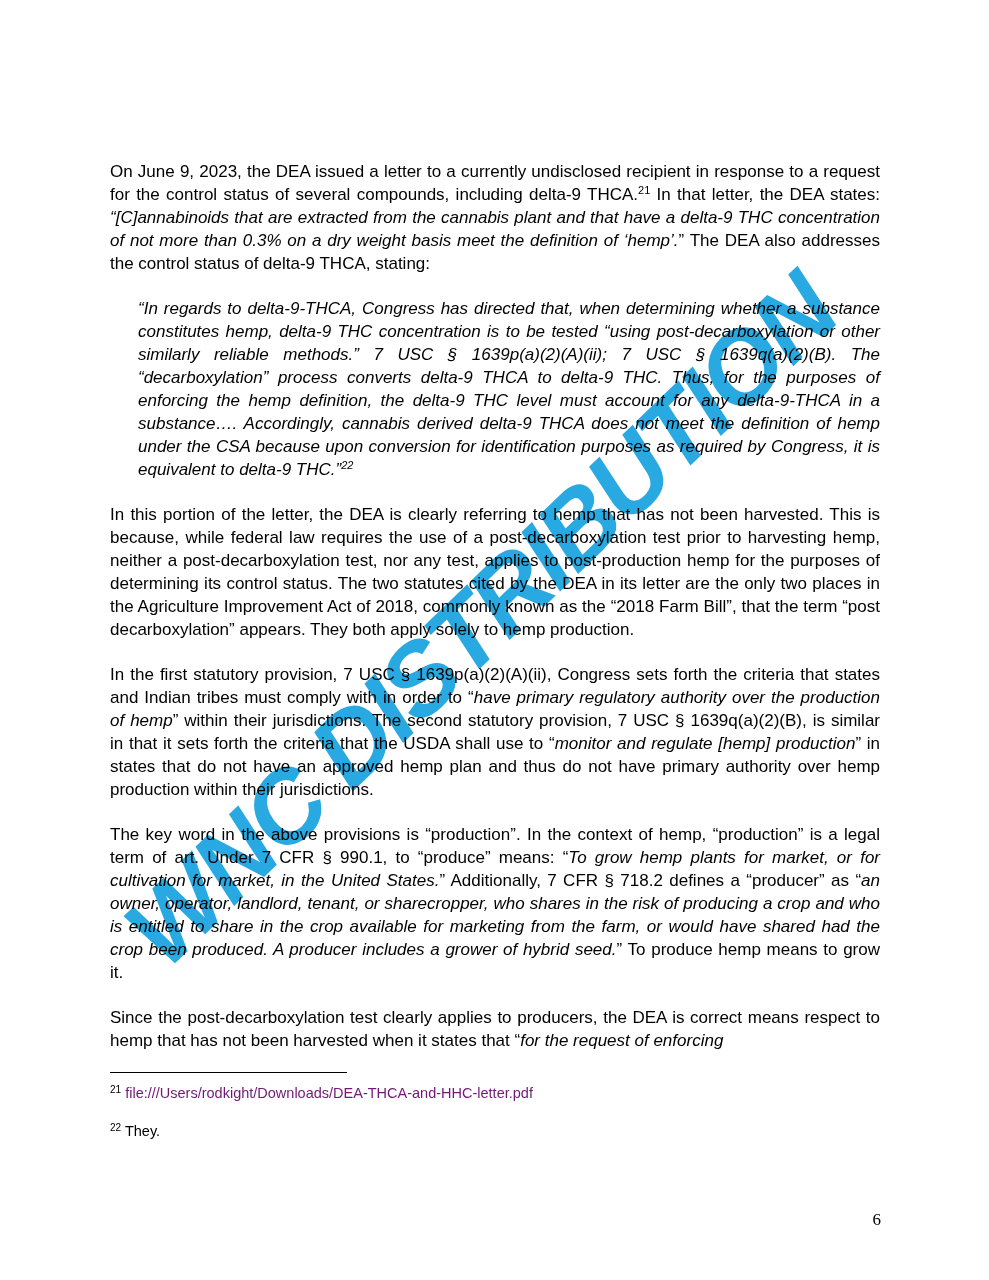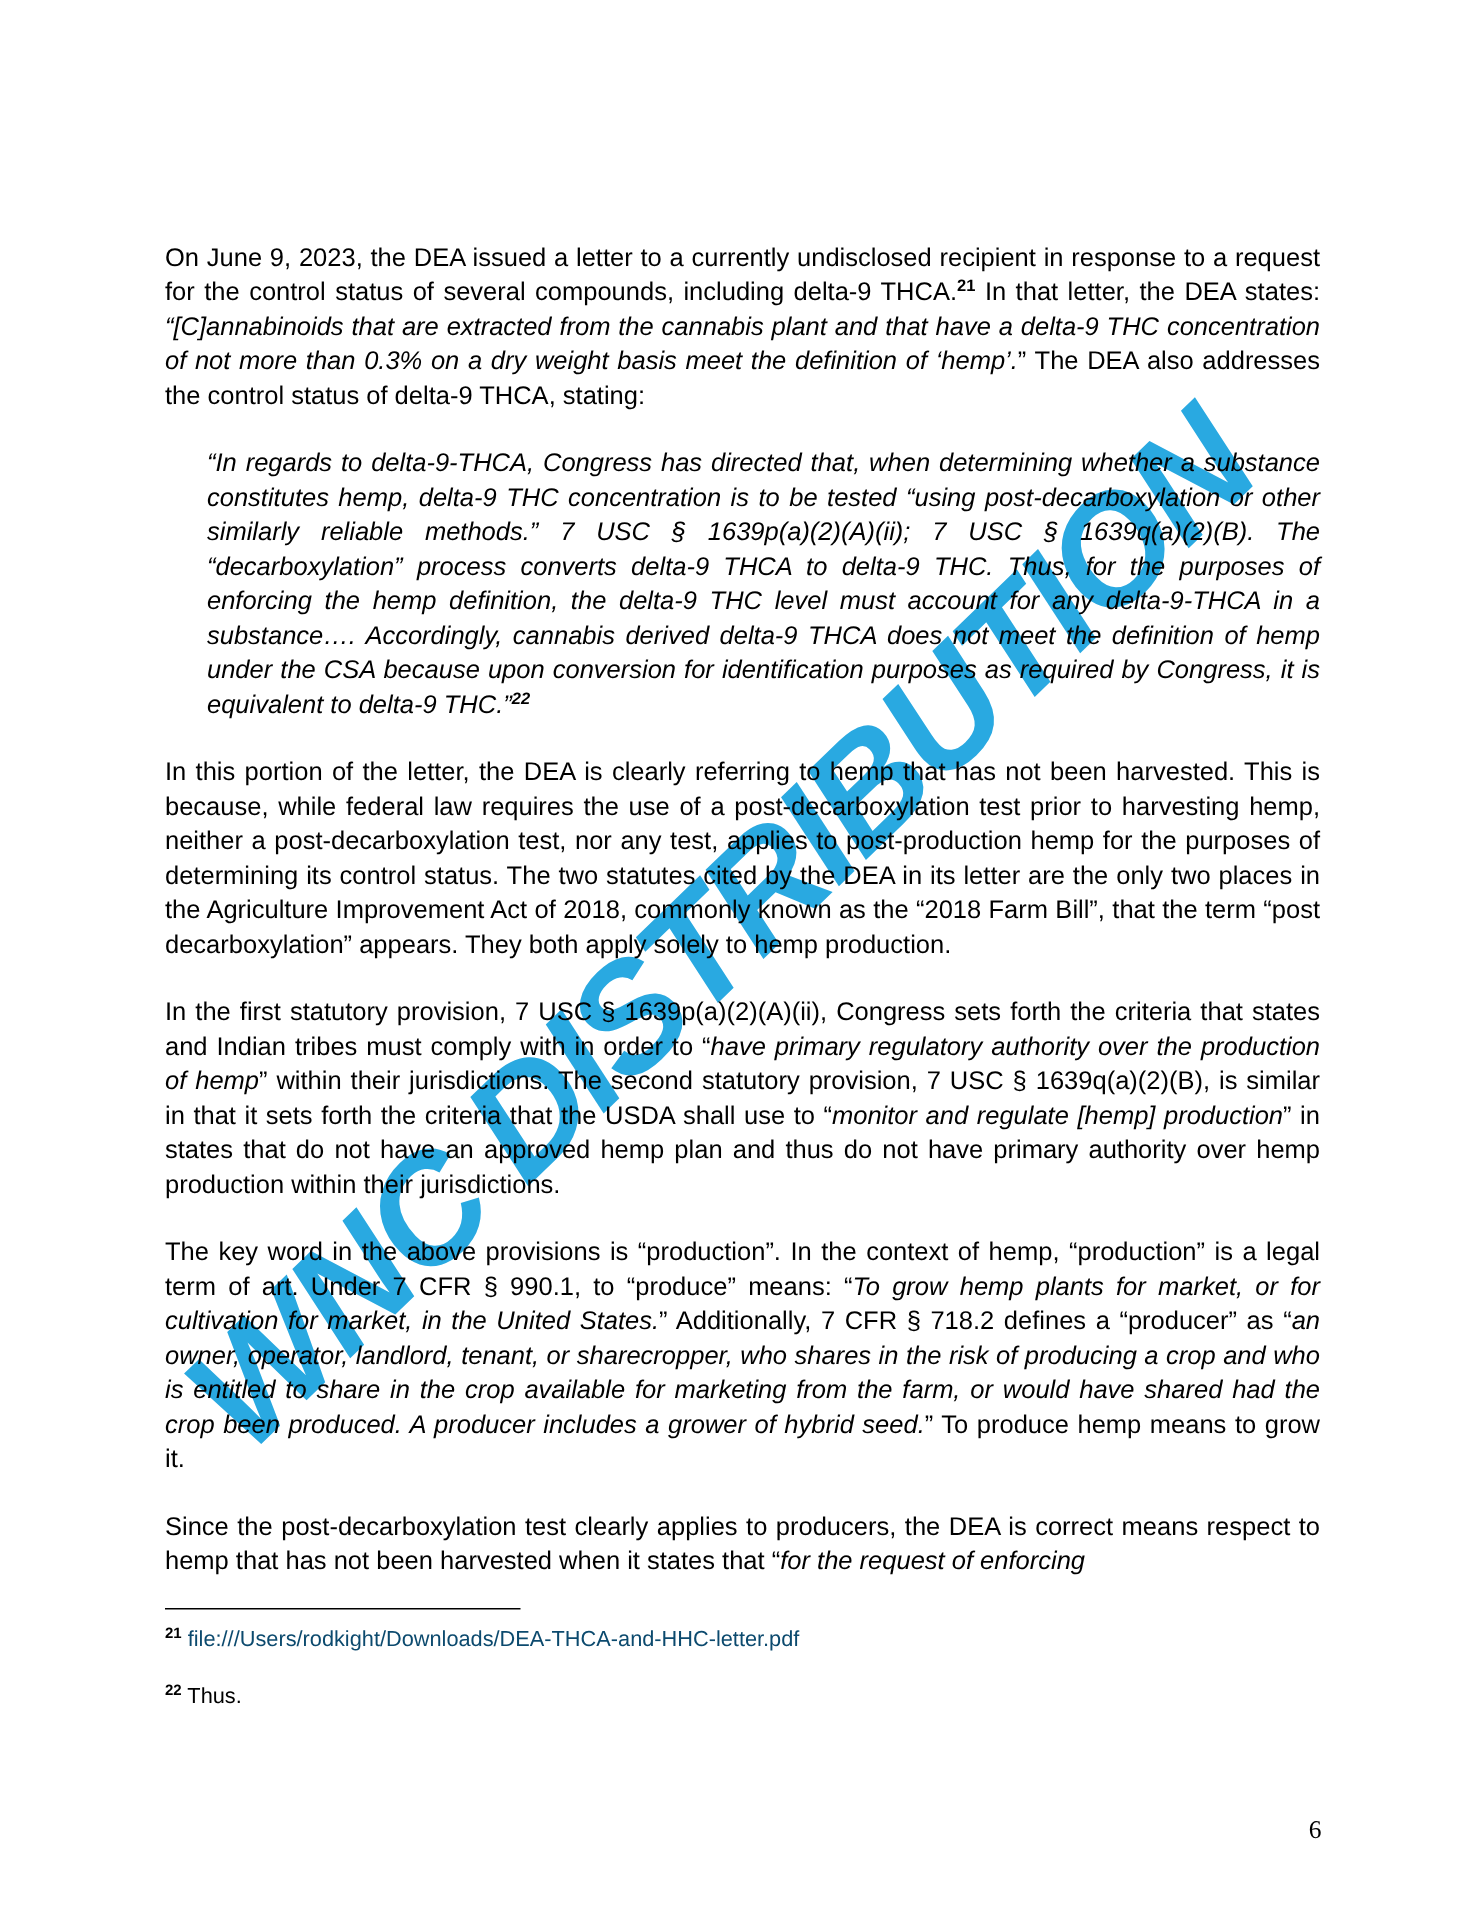--- a/index.html
+++ b/index.html
@@ -50,41 +50,40 @@
     margin-left: 28px;
     font-style: italic;
   }
   .it { font-style: italic; }
   .ul { }
   .sup {
     font-size: 11px;
     line-height: 0;
     position: relative;
     top: -6px;
-    font-weight: bold;
   }
   .footnotes {
     position: absolute;
     left: 110px;
     top: 1072px;
     width: 770px;
     z-index: 1;
   }
   .fn-rule {
     width: 237px;
     border-top: 1.5px solid #000;
     margin-bottom: 10px;
   }
   .footnote {
     font-size: 14.5px;
     line-height: 20px;
     margin-bottom: 18px;
   }
   .footnote .sup { font-size: 10px; top: -5px; }
-  .link { color: #0c4a6e; cursor: pointer; }
+  .link { color: #701a75; cursor: pointer; }
   .page-number {
     position: absolute;
     right: 108px;
     top: 1210px;
     font-family: "Liberation Serif", serif;
     font-size: 17px;
     z-index: 1;
   }
 </style>
 </head>
@@ -101,18 +100,18 @@
         <p class="para"><span class="">In the first statutory provision, 7 USC § 1639p(a)(2)(A)(ii), Congress sets forth the criteria that states and Indian tribes must comply with in order to “</span><span class="it">have primary regulatory authority over the production of hemp</span><span class="">” within their jurisdictions. The second statutory provision, 7 USC § 1639q(a)(2)(B), is similar in that it sets forth the criteria that the USDA shall use to “</span><span class="it">monitor and regulate [hemp] production</span><span class="">” in states that do not have an approved hemp plan and thus do not have primary authority over hemp production within their jurisdictions.</span></p>
         <p class="para"><span class="">The key word in the above provisions is “production”. In the context of hemp, “production” is a legal term of art. Under 7 CFR § 990.1, to “produce” means: “</span><span class="it">To grow hemp plants for market, or for cultivation for market, in the United States.</span><span class="">” Additionally, 7 CFR § 718.2 defines a “producer” as “</span><span class="it">an owner, operator, landlord, tenant, or sharecropper, who shares in the risk of producing a crop and who is entitled to share in the crop available for marketing from the farm, or would have shared had the crop been produced. A producer includes a grower of hybrid seed.</span><span class="">” To produce hemp means to grow it.</span></p>
         <p class="para"><span class="">Since the post-decarboxylation test clearly applies to producers, the DEA is correct means respect to hemp that has not been harvested when it states that “</span><span class="it">for the request of enforcing</span></p>
       </div>
   </div>
 
   <div class="footnotes">
     <div class="fn-rule"></div>
     <div>
         <p class="footnote"><span class="sup">21</span> <span class="ul link">file:///Users/rodkight/Downloads/DEA-THCA-and-HHC-letter.pdf</span></p>
-        <p class="footnote"><span class="sup">22</span> <span class="">Thus.</span></p>
+        <p class="footnote"><span class="sup">22</span> <span class="">They.</span></p>
       </div>
   </div>
 
   <div class="page-number">6</div>
 </div>
 
 </body></html>

